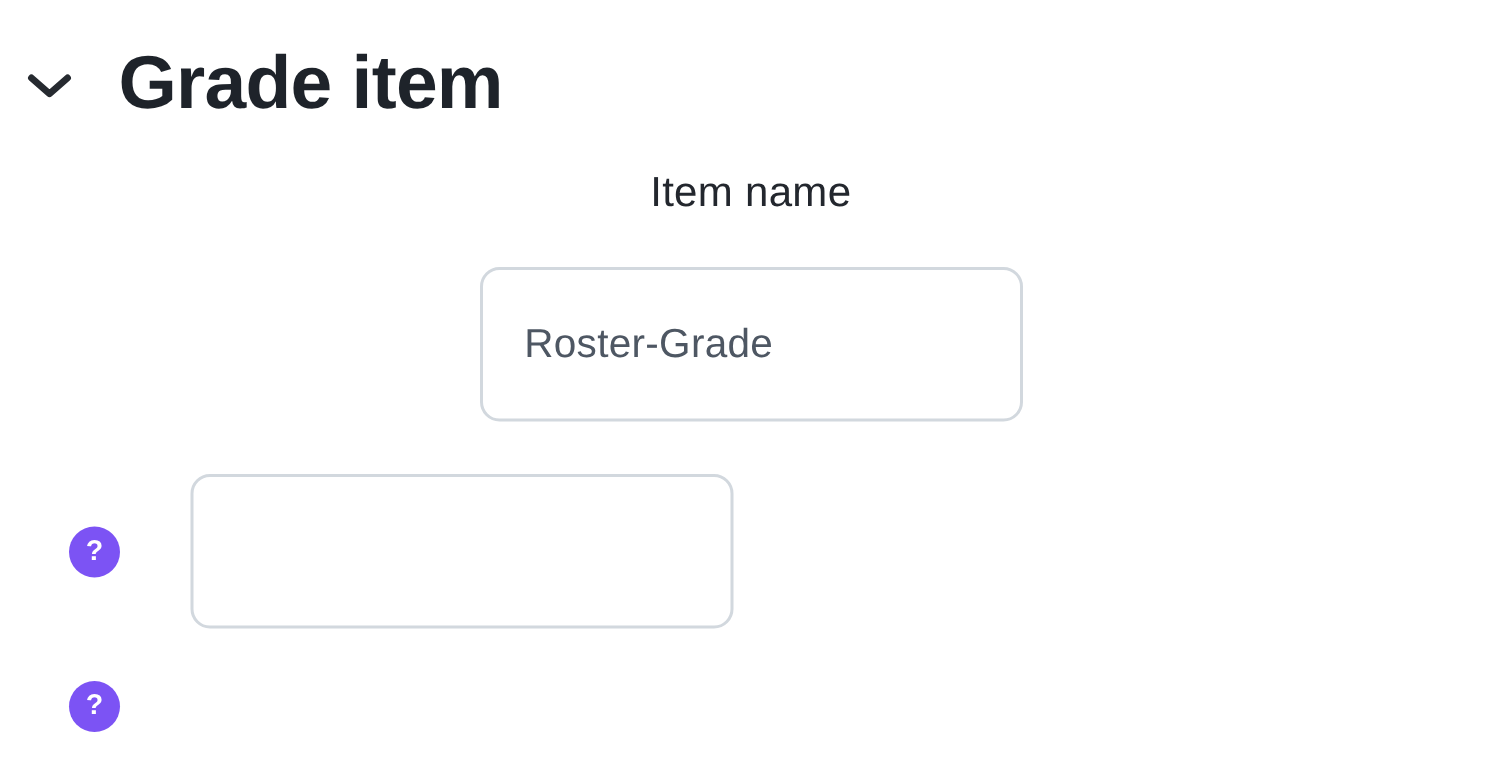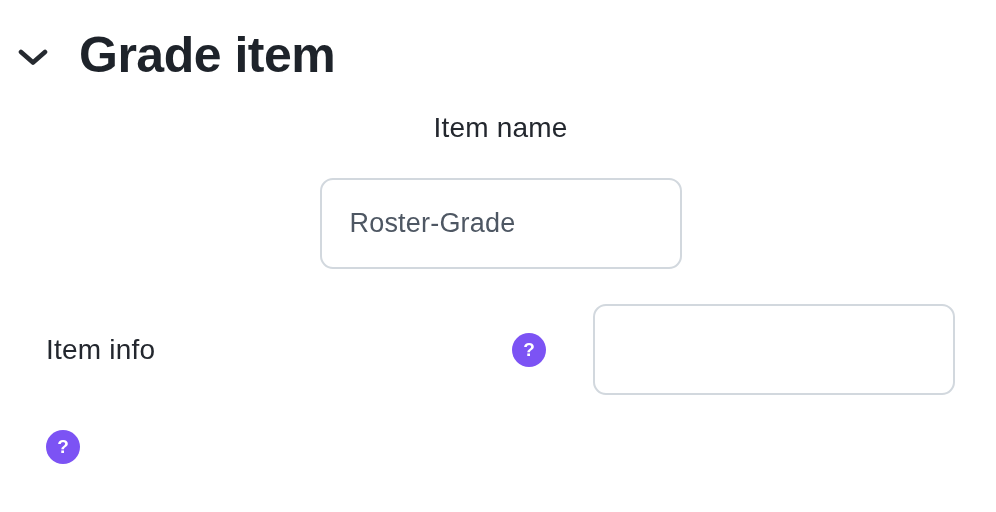--- a/index.html
+++ b/index.html
@@ -63,21 +63,21 @@
     align-items: center;
     justify-content: center;
     font-size: 19px;
     font-weight: 700;
     border: none;
     cursor: pointer;
     font-family: "Liberation Sans", sans-serif;
   }
   .text-input {
     flex: none;
-    width: 362px; height: 91px;
+    width: 362px; height: 103px;
     border: 2px solid #d2d8de;
     border-radius: 13px;
     background: #ffffff;
     font-family: "Liberation Sans", sans-serif;
     font-size: 27px;
     color: #4e5763;
     padding: 16px 28px;
     outline: none;
     letter-spacing: 0.2px;
   }
@@ -98,21 +98,20 @@
     <h2 class="section-title">Grade item</h2>
   </div>
 
   <div class="form-row first">
     <label class="field-label">Item name</label>
     <div class="help-slot empty"></div>
     <input class="text-input" type="text" value="Roster-Grade" style="">
   </div>
 
   <div class="form-row">
-    <label class="field-label">Item info</label>
     <div class="help-slot">
       <button class="help-badge" type="button">?</button>
     </div>
     <input class="text-input" type="text" value="" style="">
   </div>
 
   <div class="form-row">
     <div class="help-slot">
       <button class="help-badge" type="button">?</button>
     </div>

